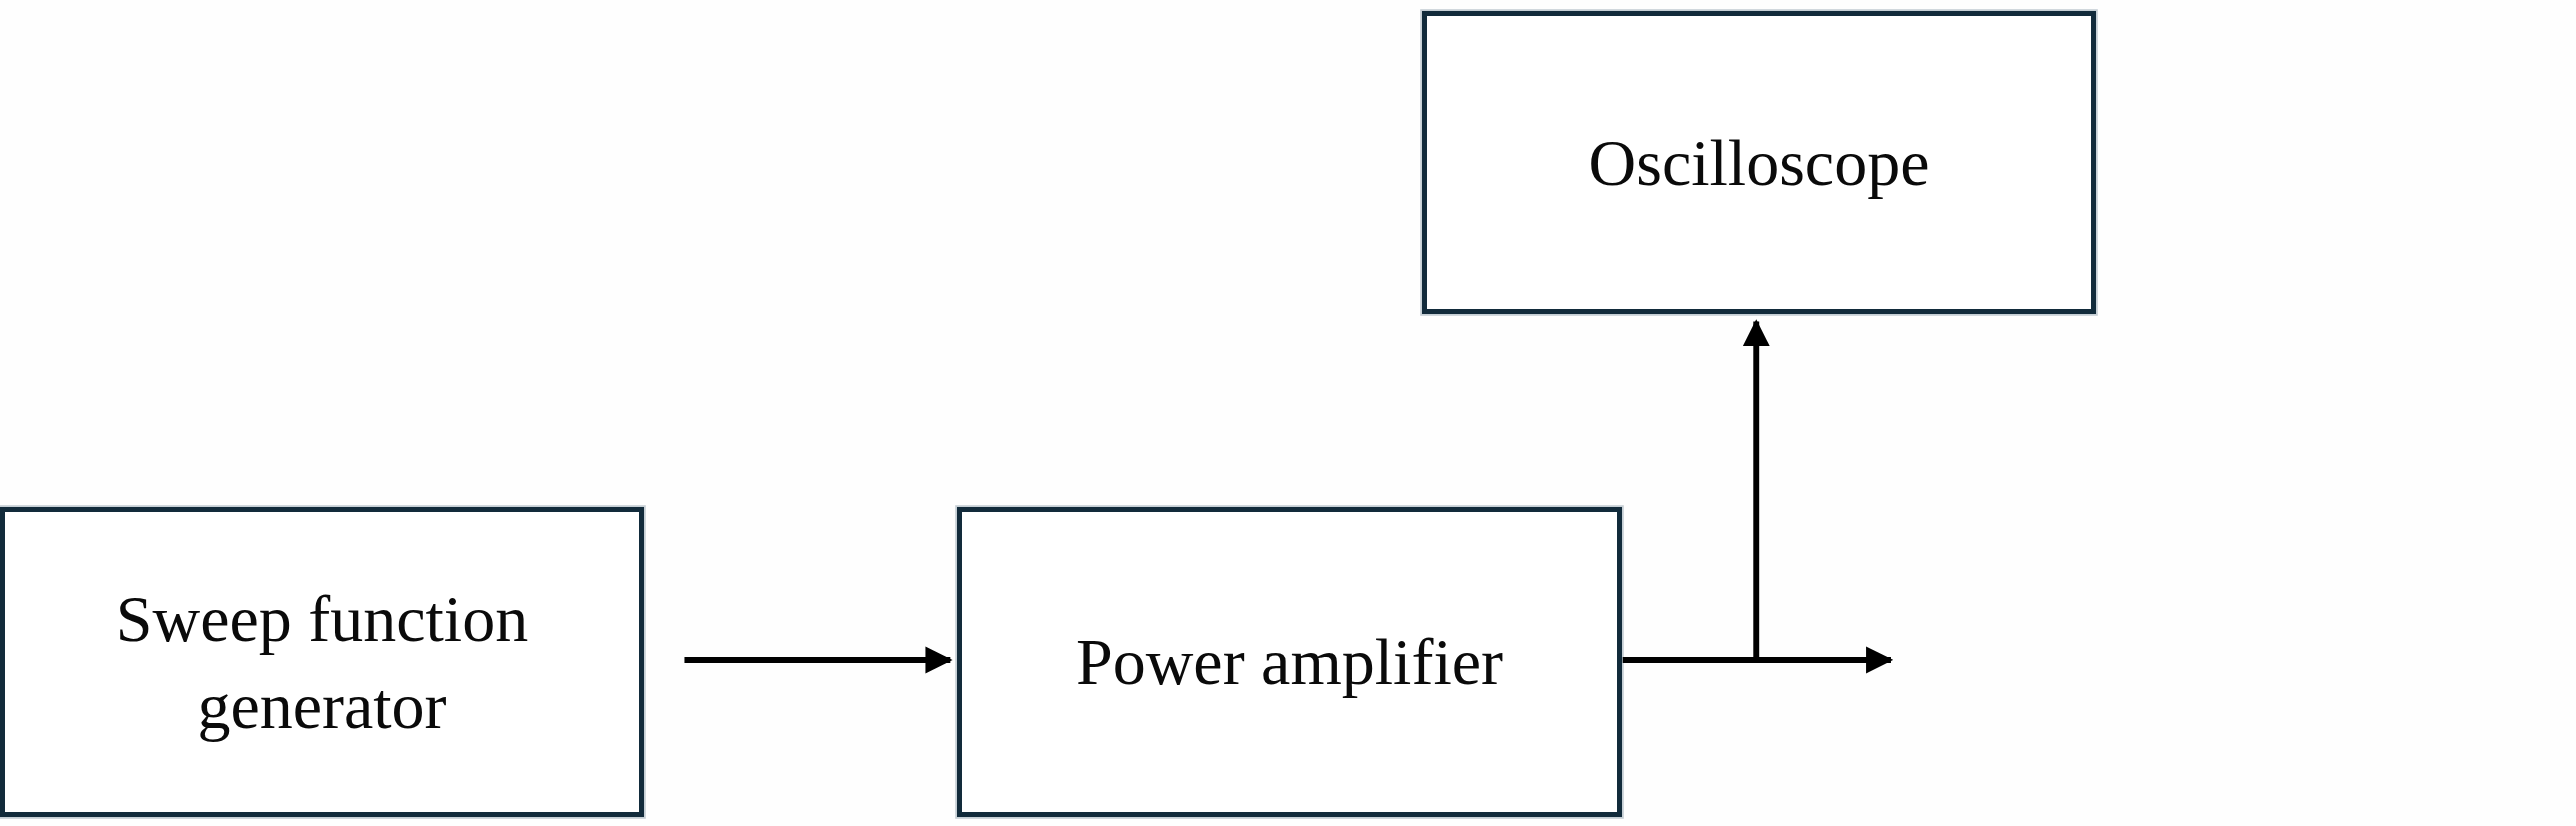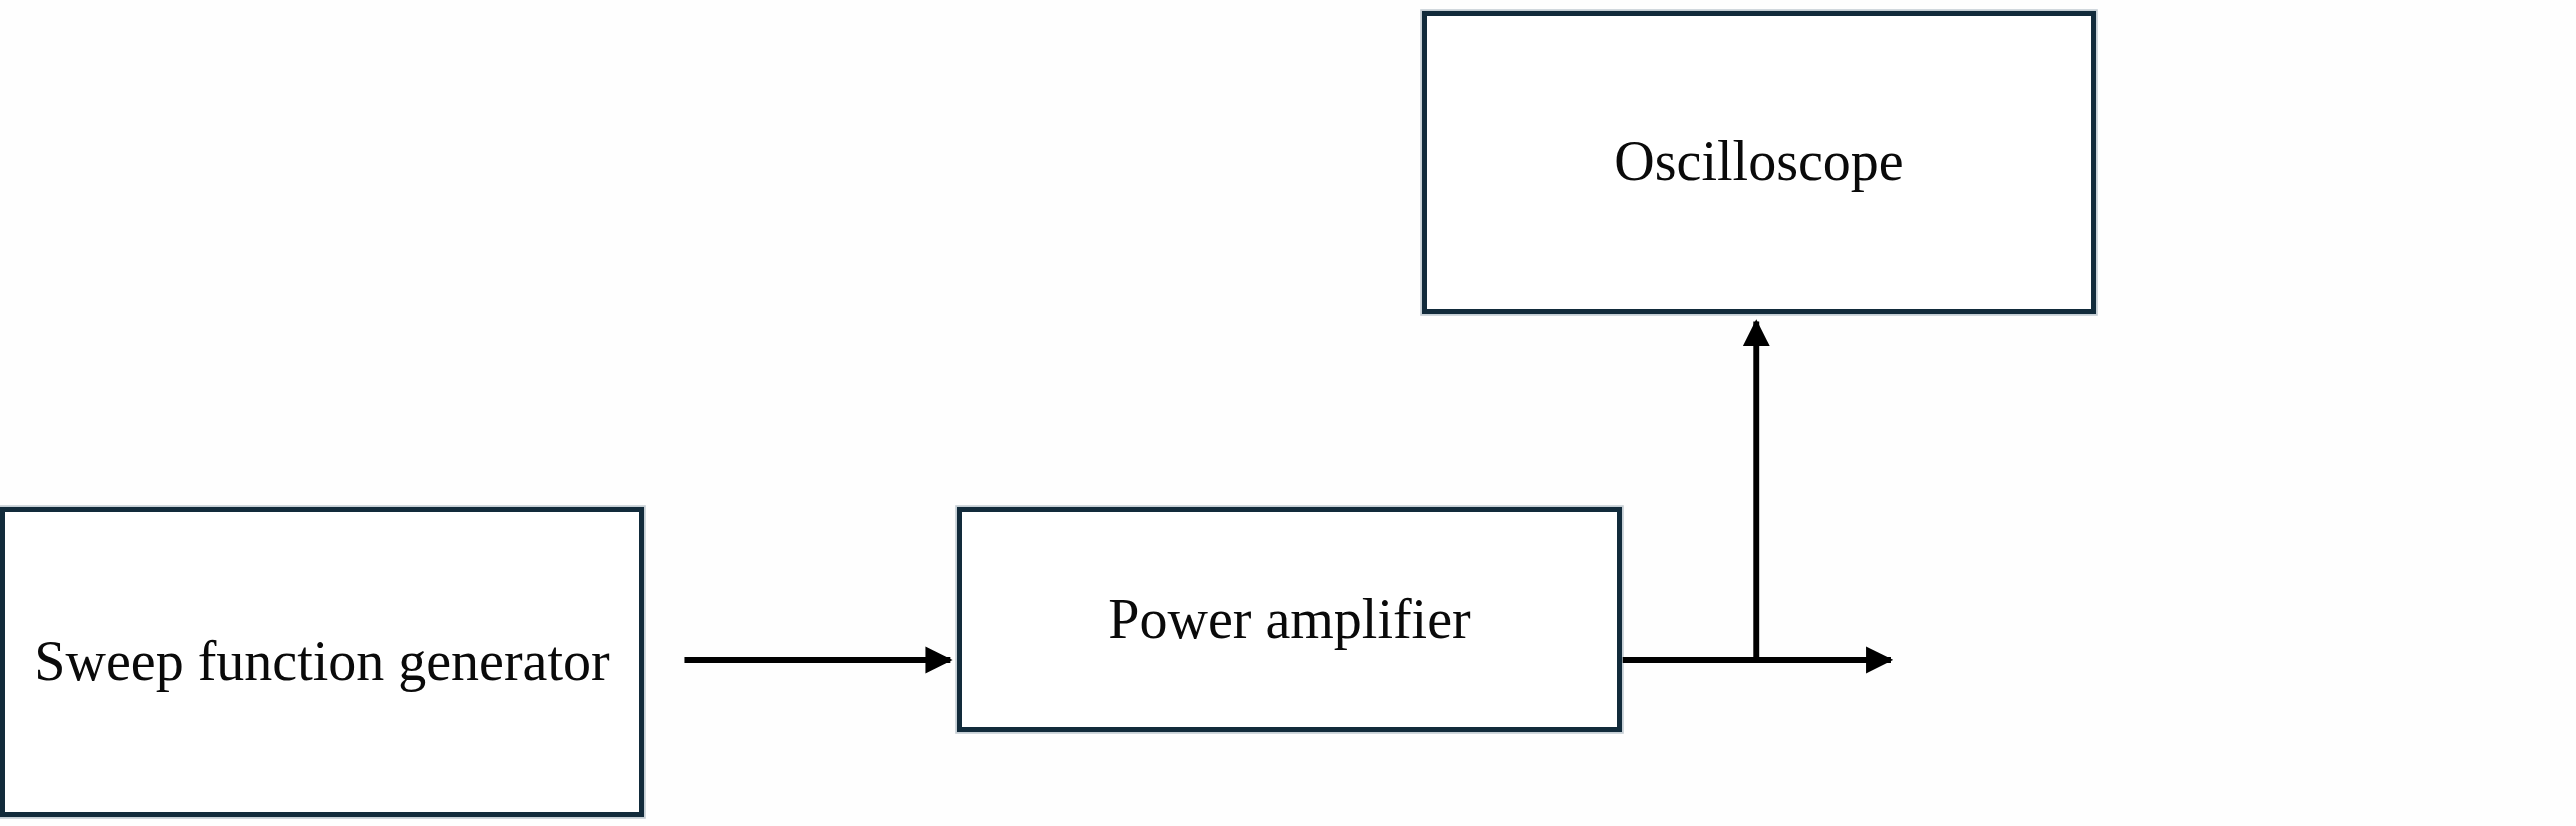--- a/index.html
+++ b/index.html
@@ -24,28 +24,28 @@
     position: absolute;
     background: #ffffff;
     border: 5.3px solid var(--box-border);
     box-shadow: 0 0 0 1.8px rgba(130, 150, 163, 0.45);
     display: flex;
     align-items: center;
     justify-content: center;
     text-align: center;
   }
   .node .label {
-    font-size: 56px;
+    font-size: 66px;
     line-height: 1.32;
     color: var(--text);
     padding: 0 5.9px;
   }
   .node-oscilloscope { left: 1422px; top: 10.6px;  width: 674px; height: 303px; }
   .node-sweep        { left: 0;   top: 507px; width: 644px; height: 310px; }
-  .node-power        { left: 957px; top: 507px; width: 665px; height: 225px; }
+  .node-power        { left: 957px; top: 507px; width: 665px; height: 310px; }
   .node-modal        { left: 1898px; top: 507px; width: 664px; height: 310px; }
   .arrows {
     position: absolute;
     left: 0; top: 0;
     width: 2576px;
     height: 826px;
     pointer-events: none;
   }
   .arrows line {
     stroke: var(--arrow);

